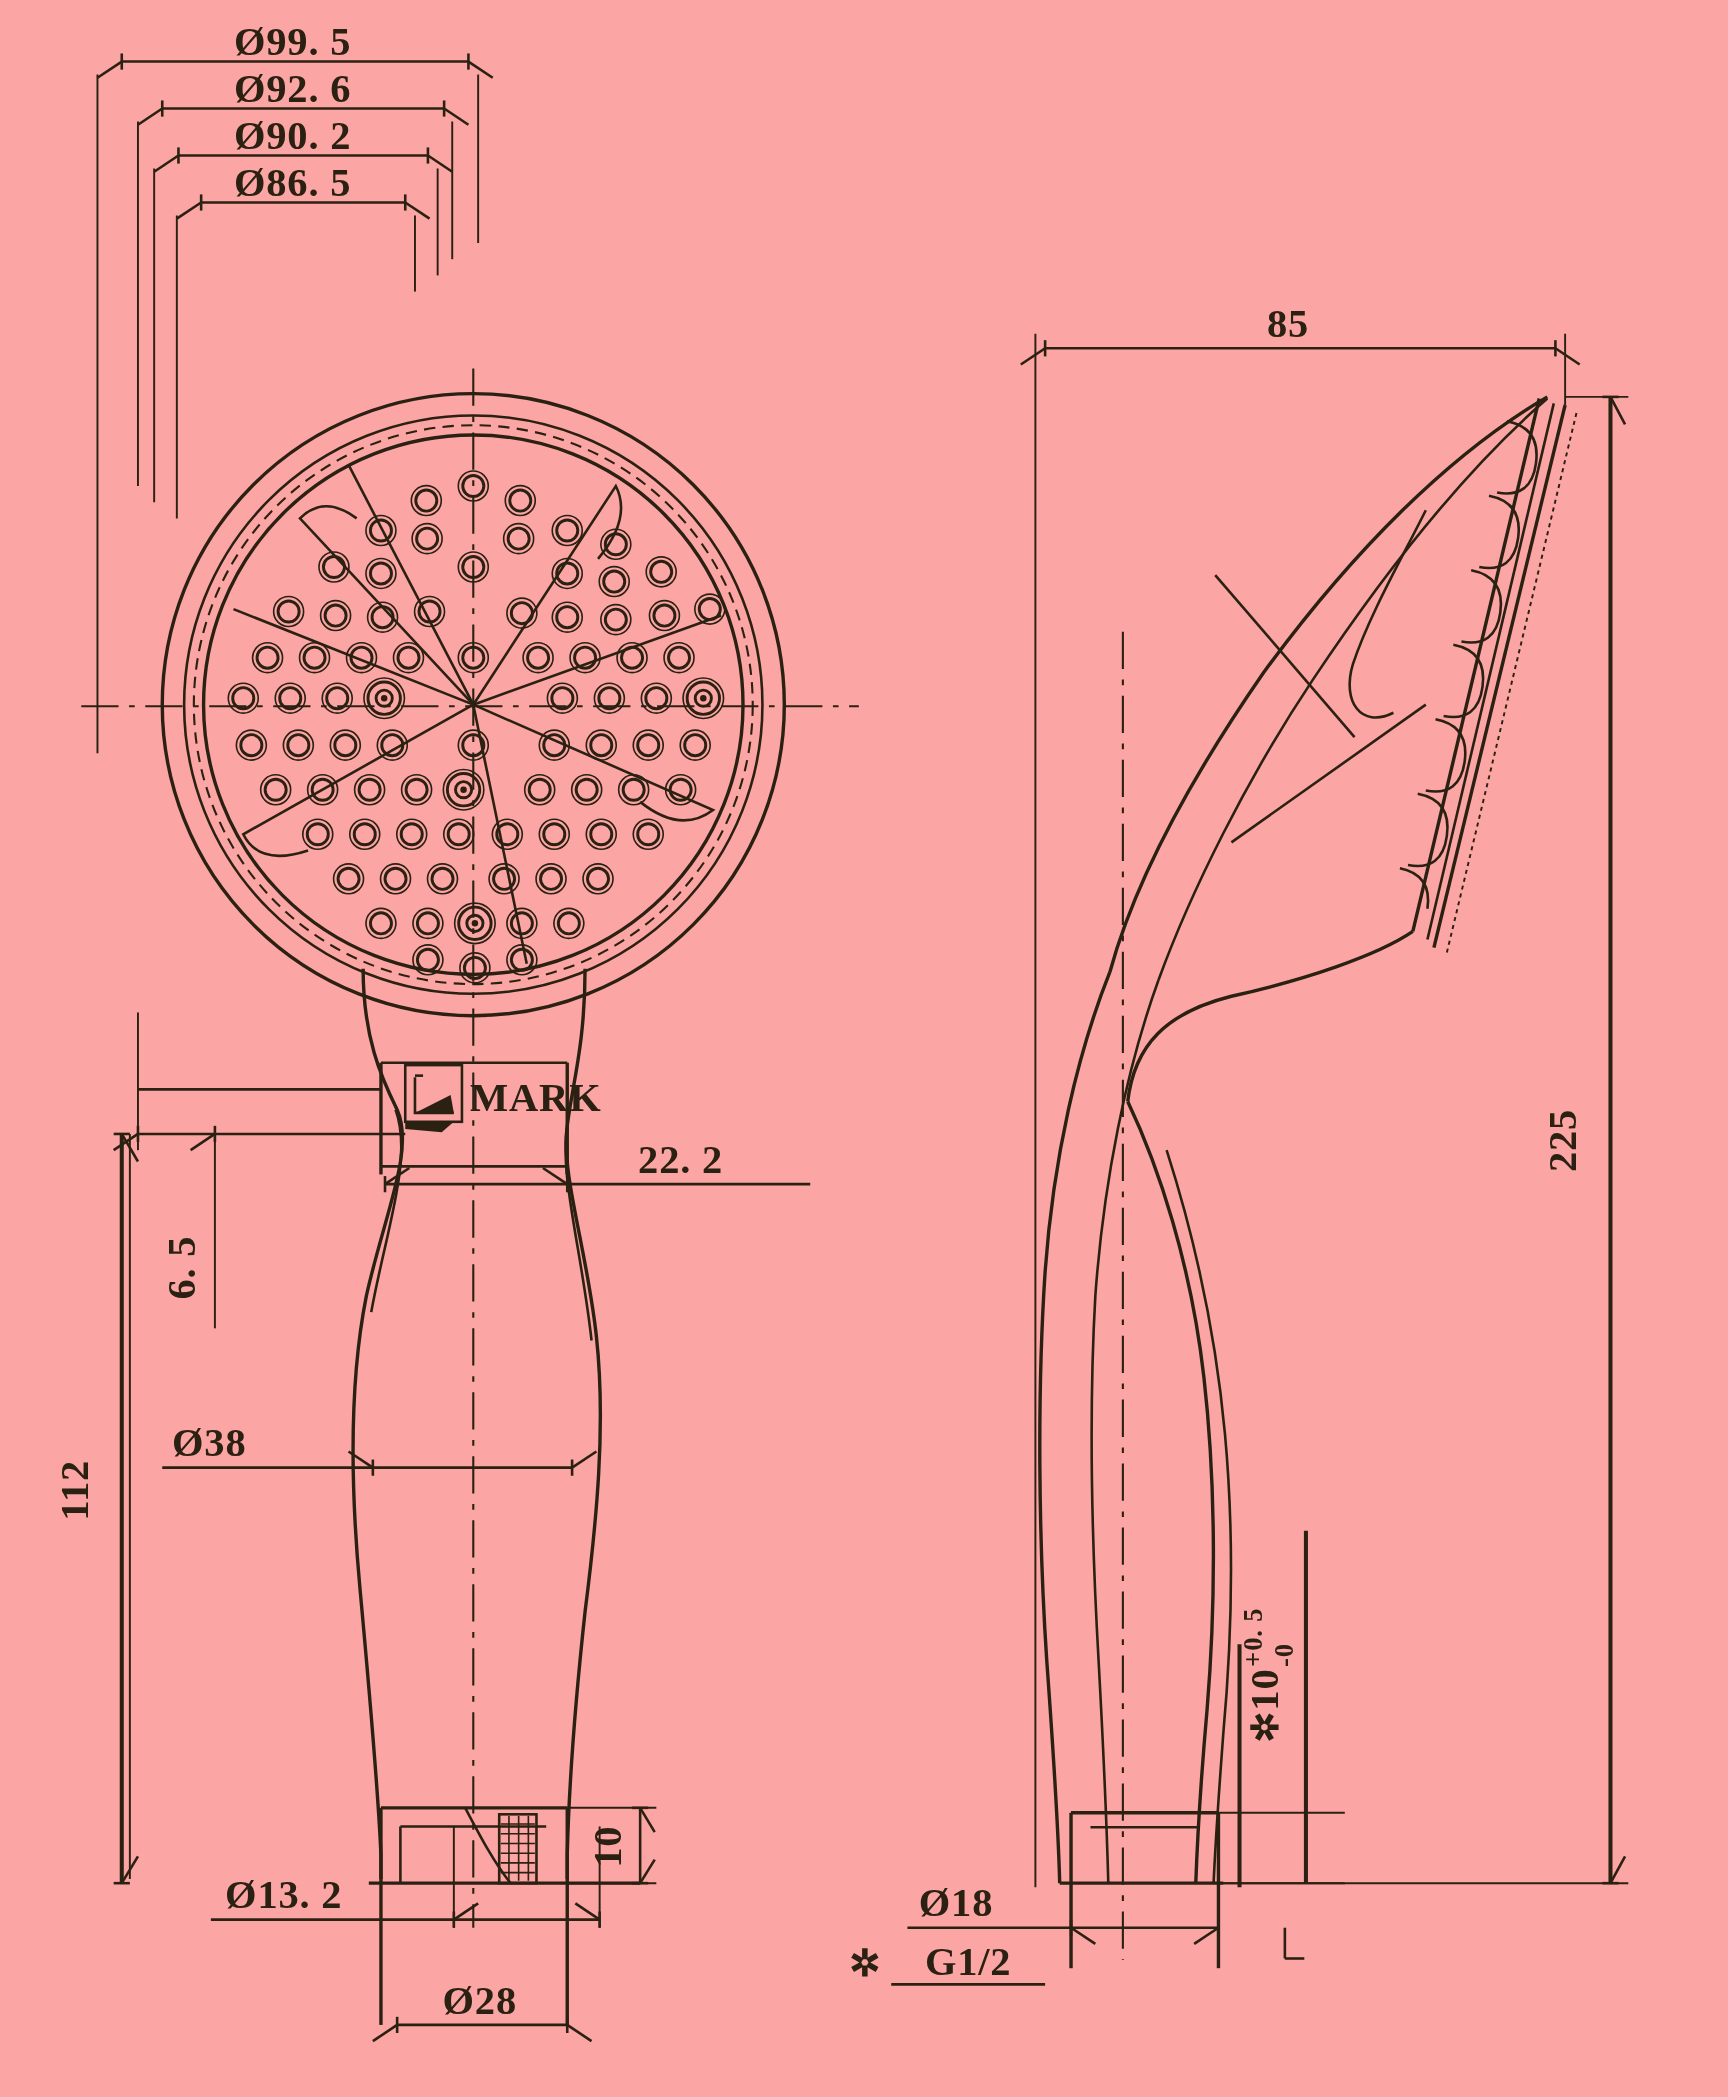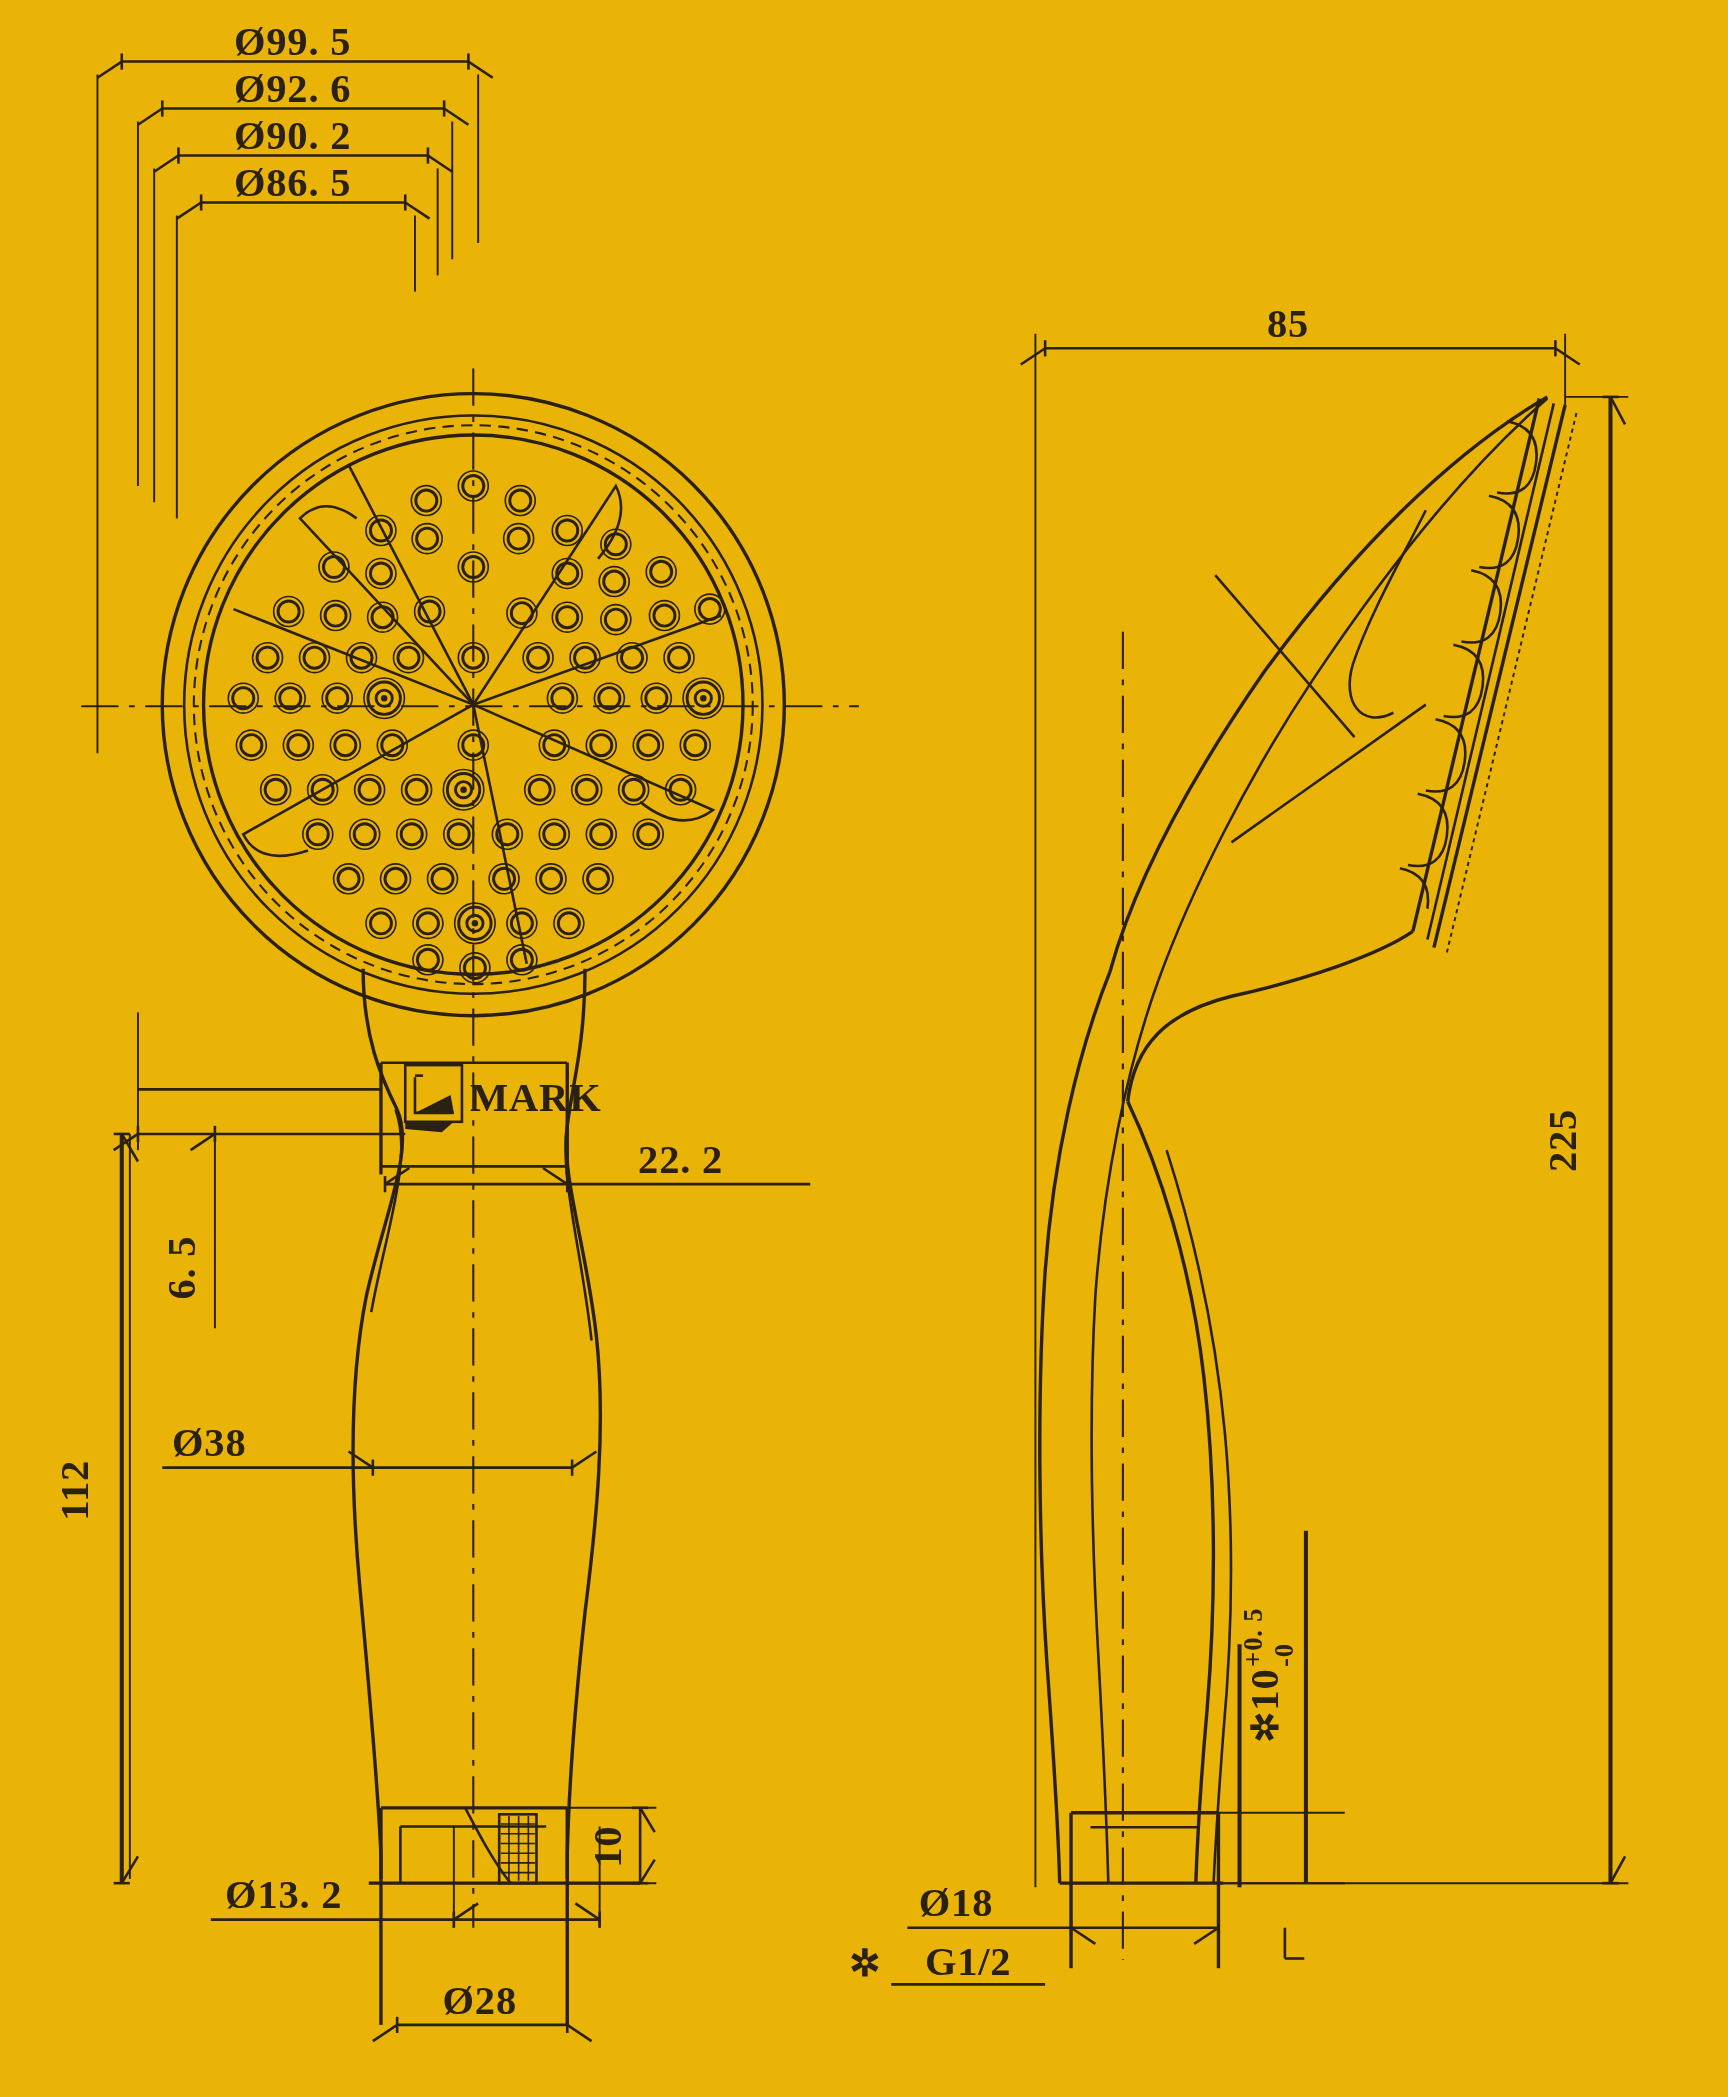--- a/index.html
+++ b/index.html
@@ -7,21 +7,21 @@
     padding: 0;
     background: #ffffff;
   }
   body {
     font-family: "Liberation Serif", "DejaVu Serif", serif;
   }
   #sheet {
     position: relative;
     width: 1729px;
     height: 2097px;
-    background: #eab308;
+    background: #fca5a5;
     overflow: hidden;
     text-align: center;
   }
   #sheet svg {
     position: absolute;
     top: 0;
     left: 0;
     width: 1729px;
     height: 2097px;
   }

